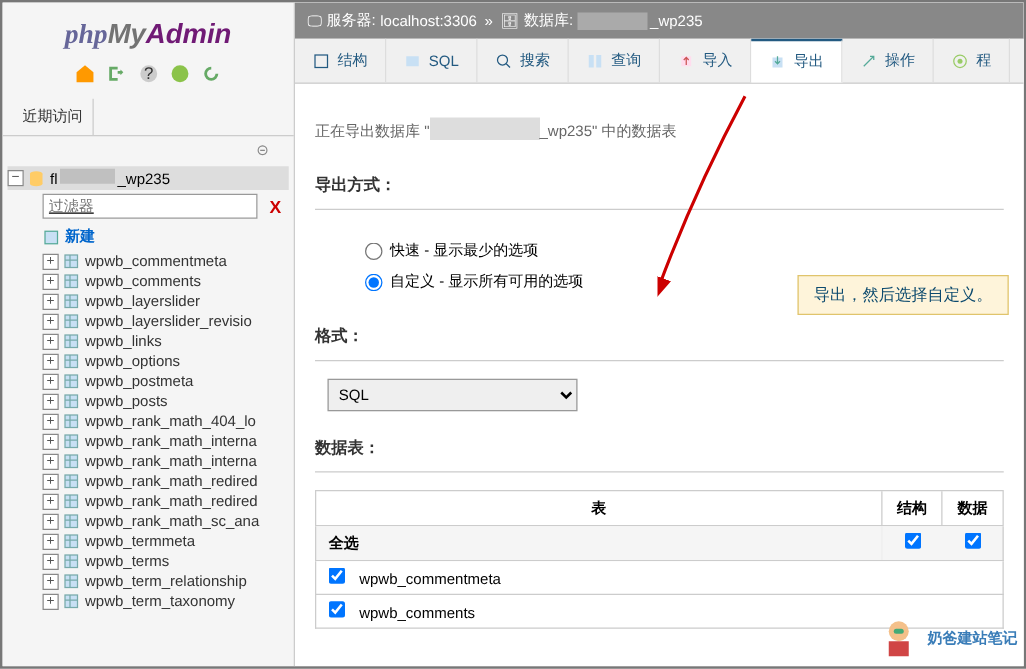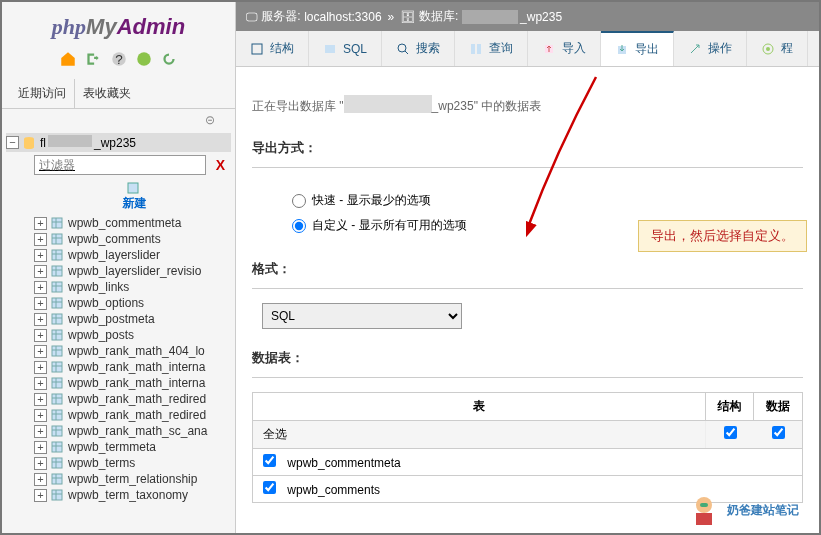--- a/index.html
+++ b/index.html
@@ -16,21 +16,21 @@
 .recent-tabs div { padding: 6px 8px; cursor: pointer; color: #333; }
 .recent-tabs div:first-child { border-right: 1px solid #ccc; }
 .link-icon { text-align: right; padding: 4px 20px; color: #888; }
 .tree { padding: 2px 4px; overflow: hidden; }
 .db-row { display: flex; align-items: center; padding: 2px 0; background: #ddd; }
 .db-row .name { font-weight: normal; padding-left: 4px; }
 .mask { display: inline-block; width: 44px; height: 12px; background: #c0c0c0; margin: 0 2px; }
 .filter { display: flex; align-items: center; padding: 3px 0 3px 28px; }
 .filter input { flex: 1; padding: 2px 4px; border: 1px solid #999; margin-right: 4px; text-decoration: underline; }
 .filter .clear { color: #cc0000; font-weight: bold; padding: 0 6px; font-size: 14px; cursor: pointer; }
-.new-row { display: flex; align-items: center; padding: 3px 0 3px 28px; flex-direction: column; }
+.new-row { display: flex; align-items: center; padding: 3px 0 3px 28px; }
 .new-row .label { color: #0066cc; font-weight: bold; padding-left: 4px; }
 .tbl-row { display: flex; align-items: center; padding: 1px 0 1px 28px; white-space: nowrap; }
 .tbl-row .name { padding-left: 4px; color: #333; }
 .exp { display: inline-block; width: 13px; height: 13px; border: 1px solid #888; text-align: center; line-height: 11px; font-size: 11px; color: #555; margin-right: 3px; cursor: pointer; background: #fff; }
 .ticon { display: inline-block; width: 14px; height: 14px; }
 .main { margin-left: 234px; height: 100%; background: #fff; position: relative; }
 .breadcrumb { background: #888; color: #fff; padding: 6px 10px; display: flex; align-items: center; font-size: 13px; }
 .breadcrumb .sep { margin: 0 6px; }
 .breadcrumb .mask2 { display: inline-block; width: 56px; height: 14px; background: #aaa; margin-right: 2px; }
 .tabs { display: flex; background: #f0f0f0; border-bottom: 1px solid #ccc; }
@@ -38,33 +38,33 @@
 .tab.active { background: #fff; border-top: 2px solid #235a81; }
 .tab .ticon-sm { width: 14px; height: 14px; display: inline-block; }
 .content { padding: 24px 16px; }
 .heading { font-size: 21px; color: #666; margin-bottom: 24px; }
 .heading .mask3 { display: inline-block; width: 88px; height: 18px; background: #ddd; vertical-align: middle; }
 .section-title { font-weight: bold; font-size: 13px; color: #333; margin-bottom: 10px; }
 .hr { border-bottom: 1px solid #ccc; margin: 6px 0 14px; }
 .radio-group { padding: 6px 0 6px 40px; }
 .radio-row { padding: 4px 0; display: flex; align-items: center; gap: 6px; }
 .radio-row input[type=radio] { width: 14px; height: 14px; }
-.annotation { position: absolute; top: 218px; right: 12px; background: #fef4da; border: 1px solid #e0c46c; padding: 6px 12px; color: #b91c1c; font-size: 13px; }
+.annotation { position: absolute; top: 218px; right: 12px; background: #fef4da; border: 1px solid #e0c46c; padding: 6px 12px; color: #0c4a6e; font-size: 13px; }
 .arrow { position: absolute; top: 70px; left: 290px; pointer-events: none; }
 select { padding: 4px; width: 200px; border: 1px solid #999; }
 .tbl-header { display: flex; background: #fff; border: 1px solid #ccc; }
 .tbl-header .col-name { flex: 1; text-align: center; padding: 5px; font-weight: bold; border-right: 1px solid #ccc; }
 .tbl-header .col-chk { width: 48px; text-align: center; padding: 5px; font-weight: bold; }
 .tbl-selectall { display: flex; background: #f5f5f5; border: 1px solid #ccc; border-top: none; }
-.tbl-selectall .col-name { flex: 1; padding: 5px 10px; font-weight: normal; border-right: 1px solid #eee; }
+.tbl-selectall .col-name { flex: 1; padding: 5px 10px; font-weight: bold; border-right: 1px solid #eee; }
 .tbl-selectall .col-chk { width: 48px; text-align: center; padding: 5px; }
 .data-row { display: flex; border: 1px solid #ccc; border-top: none; background: #fff; }
 .data-row .col-name { flex: 1; padding: 5px 10px; }
 .data-row .col-name input { margin-right: 8px; }
-.watermark { position: absolute; bottom: 6px; right: 20px; display: flex; align-items: center; gap: 6px; color: #3a7db8; font-size: 16px; font-weight: bold; }
+.watermark { position: absolute; bottom: 6px; right: 5px; display: flex; align-items: center; gap: 6px; color: #3a7db8; font-size: 16px; font-weight: bold; }
 </style>
 </head>
 <body>
 
 <div class="sidebar">
   <div class="logo">
     <span class="php">php</span><span class="my">My</span><span class="admin">Admin</span>
   </div>
   <div class="toolbar">
     <span><svg viewBox="0 0 16 16">
@@ -79,21 +79,20 @@
         </svg></span>
     <span><svg viewBox="0 0 16 16">
           <circle cx="8" cy="8" r="6" fill="#8bc34a"></circle>
         </svg></span>
     <span><svg viewBox="0 0 16 16">
           <path fill="#6a6" d="M8 3a5 5 0 105 5h-2a3 3 0 11-3-3V3z"></path>
         </svg></span>
   </div>
   <div class="recent-tabs">
     <div>近期访问</div>
-    <div>表收藏夹</div>
   </div>
   <div class="link-icon">⊝</div>
   <div class="tree">
     <div class="db-row">
       <span class="exp">−</span>
       <span class="ticon"><svg viewBox="0 0 14 14">
             <ellipse cx="7" cy="3" rx="5" ry="2" fill="#ffcc66"></ellipse>
             <rect x="2" y="3" width="10" height="8" fill="#ffcc66"></rect>
             <ellipse cx="7" cy="11" rx="5" ry="2" fill="#ffcc66"></ellipse>
           </svg></span>

